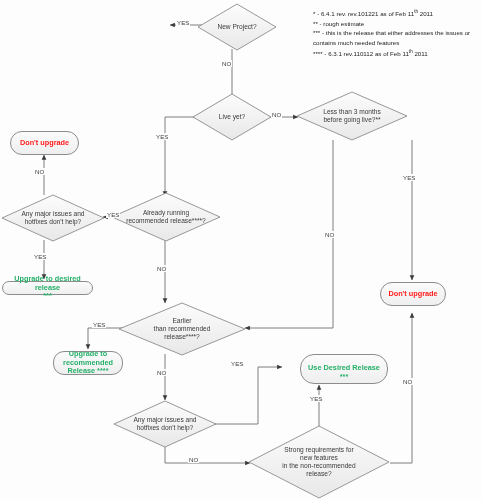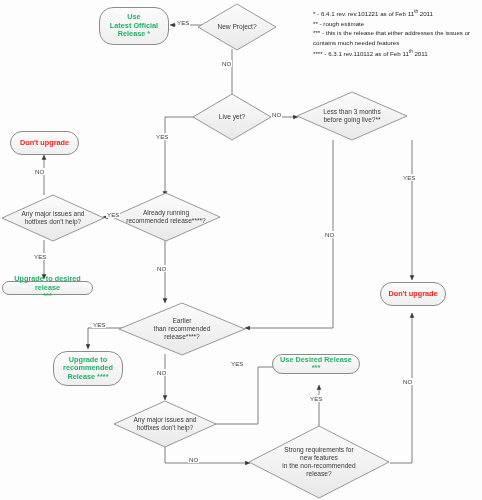--- a/index.html
+++ b/index.html
@@ -191,41 +191,38 @@
     <div class="dtext">Any major issues and<br>hotfixes don't help?</div>
   </div>
 
   <div class="node dec" style="left:248px; top:425px; width:142px; height:74px;">
     <svg class="dshape" viewBox="0 0 142 74" preserveAspectRatio="none">
       <polygon points="71,1 141,37 71,73 1,37" fill="url(#dg)" stroke="#8c8c8c" stroke-width="0.9"></polygon>
     </svg>
     <div class="dtext">Strong requirements for<br>new features<br>in the non-recommended<br>release?</div>
   </div>
 
-  <div class="node term green" style="left:99px; top:7px; width:70px; height:38px;">
-    <span>Use<br>Latest Official<br>Release *</span>
-  </div>
 
   <div class="node term red" style="left:10px; top:131px; width:69px; height:24px;">
     <span>Don't upgrade</span>
   </div>
 
   <div class="node term green" style="left:2px; top:281px; width:91px; height:14px;">
     <span>Upgrade to desired release<br>***</span>
   </div>
 
-  <div class="node term green" style="left:53px; top:351px; width:70px; height:35px;">
+  <div class="node term green" style="left:53px; top:351px; width:70px; height:24px;border-radius:11px;">
     <span>Upgrade to<br>recommended<br>Release ****</span>
   </div>
 
   <div class="node term red" style="left:380px; top:282px; width:66px; height:24px;">
     <span>Don't upgrade</span>
   </div>
 
-  <div class="node term green" style="left:272px; top:354px; width:88px; height:20px;">
+  <div class="node term green" style="left:300px; top:354px; width:88px; height:30px;align-items:flex-end;">
     <span>Use Desired Release<br>***</span>
   </div>
 
   <span class="elabel" style="left:176px; top:19px;">YES</span>
   <span class="elabel" style="left:221px; top:60px;">NO</span>
   <span class="elabel" style="left:155px; top:133px;">YES</span>
   <span class="elabel" style="left:271px; top:111px;">NO</span>
   <span class="elabel" style="left:402px; top:174px;">YES</span>
   <span class="elabel" style="left:324px; top:231px;">NO</span>
   <span class="elabel" style="left:106px; top:211px;">YES</span>

